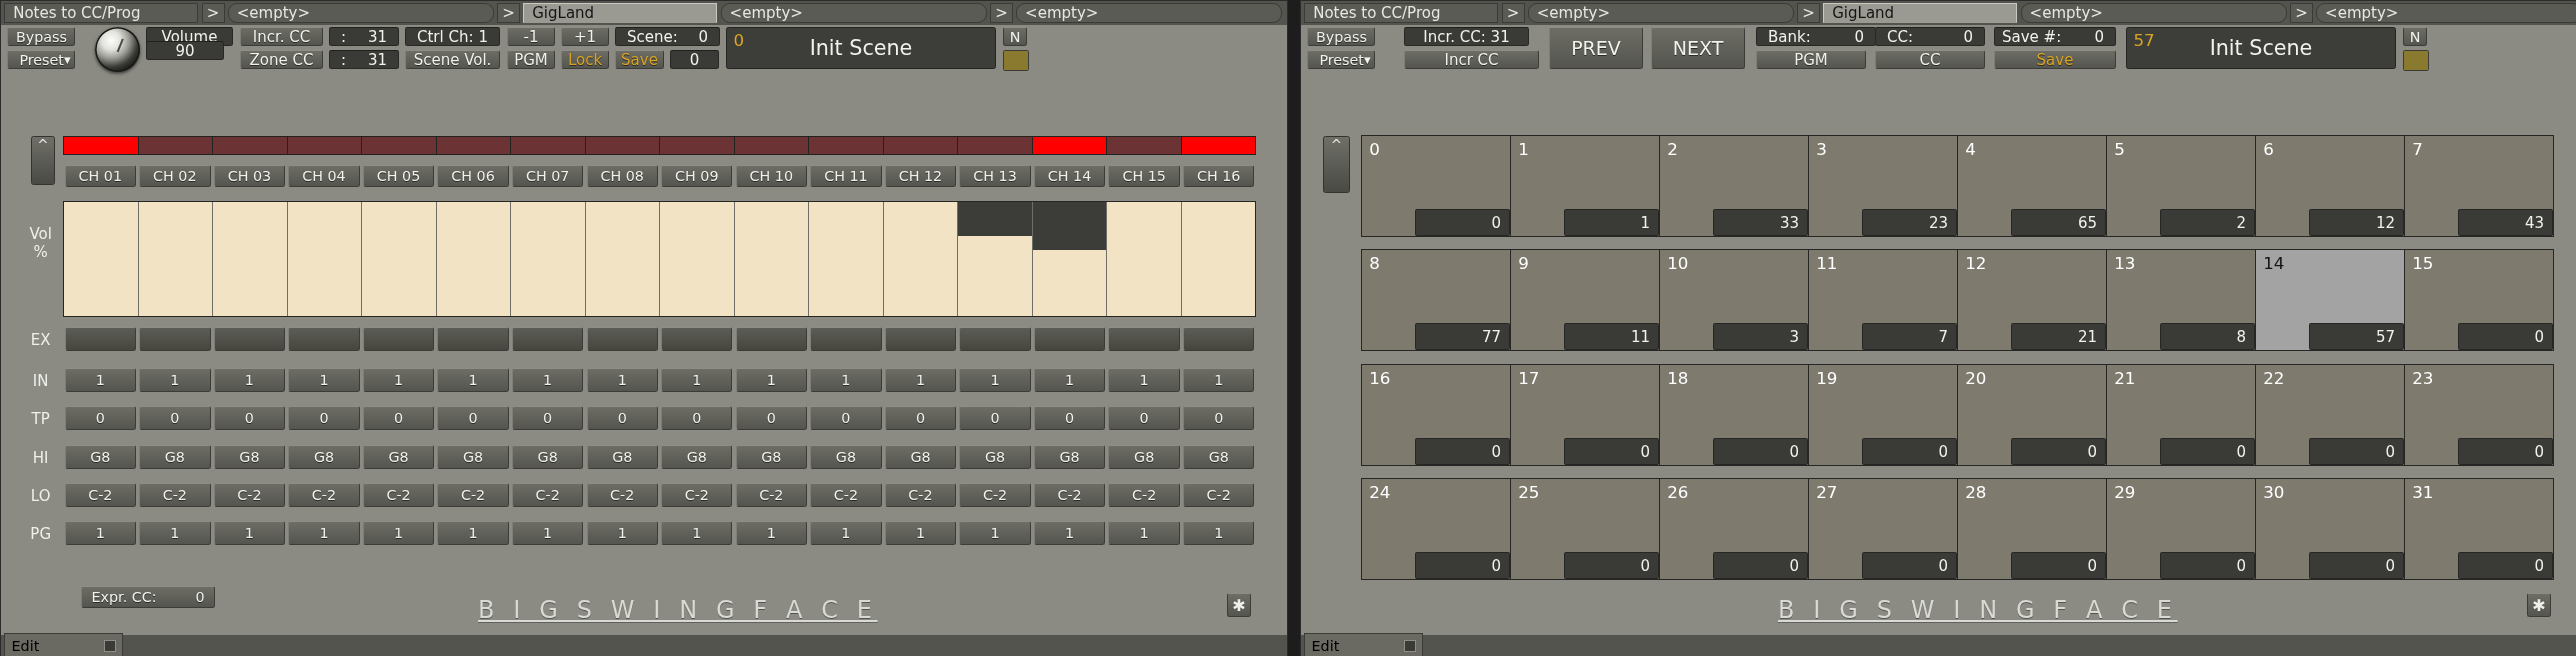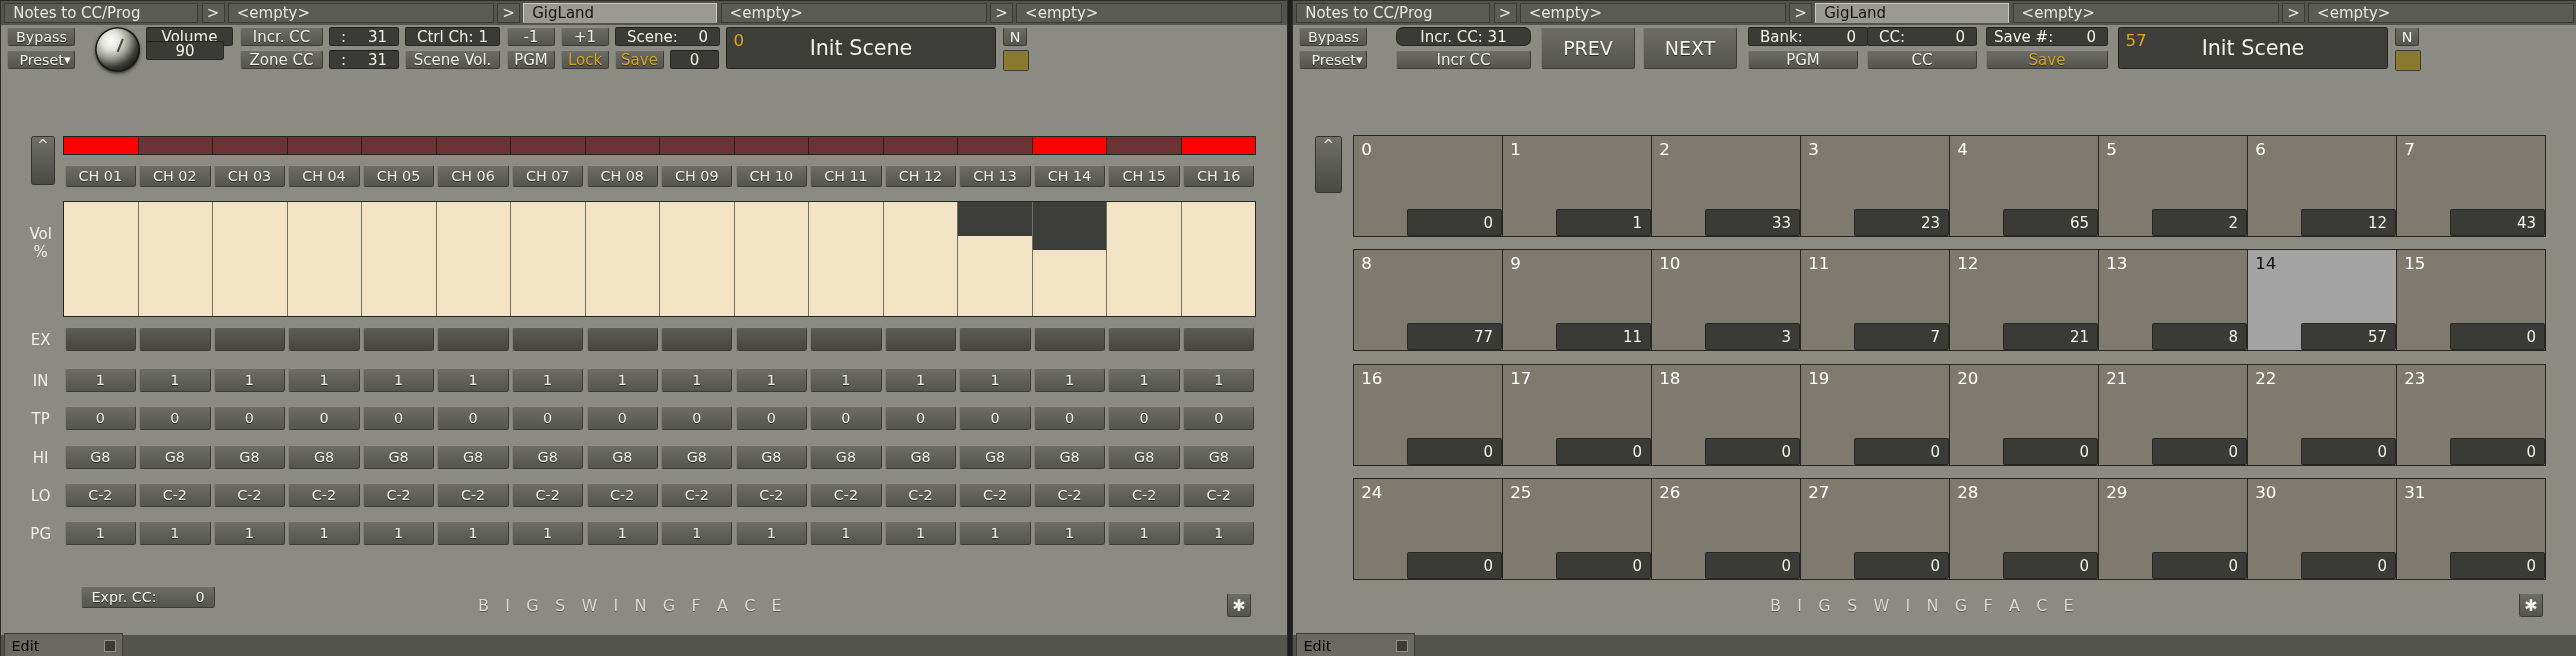--- a/index.html
+++ b/index.html
@@ -1,35 +1,35 @@
 <!DOCTYPE html>
 <html style="font-size:12.7px"><head>
 <meta charset="utf-8">
 <style>
   html,body{margin:0;padding:0;background:#1d1d1d;}
   body{width:2576px;height:657px;overflow:hidden;
        font-family:"DejaVu Sans","Liberation Sans",sans-serif;
        -webkit-font-smoothing:none;}
-  .app{position:relative;width:2576px;height:657px;display:flex;gap:4px;}
+  .app{position:relative;width:2576px;height:657px;display:flex;gap:12px;}
 
   
   .win{position:relative;background:#8b8b84;box-sizing:border-box;
        border:1.6px solid #2b2b2b;}
   .win.left{width:1288px;height:657px;}
   .win.right{width:1288px;height:657px;}
 
   
   .tabbar{position:relative;height:24px;background:#54544e;
           display:flex;align-items:stretch;padding:2.4px 1.6px 0 3.2px;box-sizing:border-box;}
   .tab{background:#5b5b55;border:0.8px solid #3a3a36;color:#e8e8e2;
        font-size:15px;line-height:19px;padding:0 8px;margin-right:3.2px;
        box-sizing:border-box;height:20px;white-space:nowrap;overflow:hidden;
        display:flex;align-items:center;}
   .tab.wide1{width:231px;}
-  .tab.wide2{width:318px;}
+  .tab.wide2{width:318px;border-radius:9px;}
   .tab.arrow{width:24px;justify-content:center;background:#5b5b55;}
   .tab.active{background:#9a9a92;color:#111;border:0.8px solid #c9c9c2;
               border-bottom:0.8px solid #9a9a92;color:#141414;}
 
   
   .btn{background:linear-gradient(#6d6d66,#55554f);border:0.8px solid #3b3b37;
        border-top-color:#8e8e86;border-left-color:#7e7e77;
        color:#f2f2ec;font-size:15px;display:flex;align-items:center;
        justify-content:center;box-sizing:border-box;border-radius:2.4px;
        text-shadow:0 0.8px 0 #2a2a27;white-space:nowrap;}
@@ -75,22 +75,22 @@
   .volwell{position:absolute;background:#3c3c39;border:1.6px solid #262624;
            box-sizing:border-box;display:flex;}
   .volcol{flex:1 1 0;position:relative;border-right:0.8px solid #6f6f68;box-sizing:border-box;}
   .volcol:last-child{border-right:none;}
   .volfill{position:absolute;left:0;right:0;bottom:0;background:#f2e3c4;}
 
   .scrollbtn{position:absolute;background:linear-gradient(#6f6f68,#4a4a45);
              border:0.8px solid #33332f;border-radius:2.4px;color:#e8e8e2;font-size:13.5px;
              display:flex;align-items:flex-start;justify-content:center;box-sizing:border-box;}
 
-  .brand{position:absolute;color:#dadad4;font-size:16px;letter-spacing:5.6px;
-         text-shadow:0 0.8px 0 #555;}
+  .brand{position:absolute;color:#dadad4;font-size:24px;letter-spacing:5.6px;
+         text-shadow:0 0.8px 0 #555;text-decoration:underline;}
 
   .statusbar{position:absolute;left:0;right:0;bottom:0;height:20.7px;background:#54544e;
              display:flex;align-items:center;box-sizing:border-box;}
   .statusbox{background:#6a6a63;border:0.8px solid #3b3b37;height:25px;width:119px;
              display:flex;align-items:center;padding:0 6.4px;box-sizing:border-box;
              color:#000000;font-size:14.3px;justify-content:space-between;margin-left:3.2px;}
   .floppy{width:10.3px;height:10.3px;background:#3a3a37;border:0.8px solid #8f8f88;}
 
   .starbtn{position:absolute;width:22px;height:22px;background:linear-gradient(#6d6d66,#55554f);
            border:0.8px solid #3b3b37;border-top-color:#8e8e86;border-radius:2.4px;
@@ -451,21 +451,21 @@
         </div>
       </div>
 
     <div class="toolbar">
       <div class="btn abs" style="left:6.4px;top:2.4px;width:68px;height:19px;font-size:14.3px;">Bypass</div>
       <div class="btn abs spread" style="left:6.4px;top:25.4px;width:68px;height:19px;font-size:14.3px;">
           <span>Preset</span>
           <span style="font-size:8.7px;">▼</span>
         </div>
 
-      <div class="fld abs" style="left:103px;top:2.4px;width:135px;height:19px;border-radius:7px;">Incr. CC:  31</div>
+      <div class="fld abs" style="left:103px;top:2.4px;width:125px;height:19px;">Incr. CC:  31</div>
       <div class="btn abs" style="left:103px;top:25.4px;width:135px;height:19px;">Incr CC</div>
 
       <div class="btn abs" style="left:248px;top:2.4px;width:94px;height:42px;font-size:19px;">PREV</div>
       <div class="btn abs" style="left:350px;top:2.4px;width:94px;height:42px;font-size:19px;">NEXT</div>
 
       <div class="fld abs spread" style="left:455px;top:2.4px;width:120px;height:19px;">
           <span>Bank:</span>
           <span>0</span>
         </div>
       <div class="btn abs" style="left:455px;top:25.4px;width:110px;height:19px;">PGM</div>

